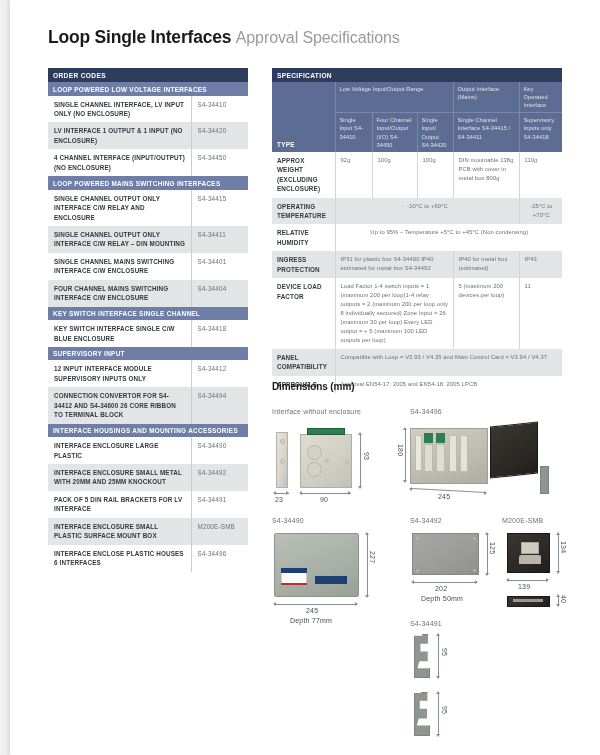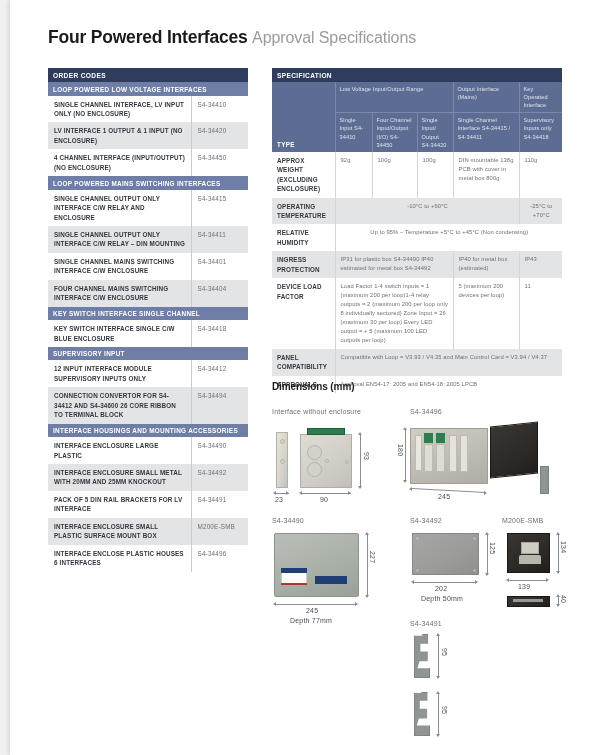--- a/index.html
+++ b/index.html
@@ -157,21 +157,21 @@
   .ar-r { border-top:2.5px solid transparent; border-bottom:2.5px solid transparent; border-left:3.5px solid #8a8e94; }
   .ar-u { border-left:2.5px solid transparent; border-right:2.5px solid transparent; border-bottom:3.5px solid #8a8e94; }
   .ar-d { border-left:2.5px solid transparent; border-right:2.5px solid transparent; border-top:3.5px solid #8a8e94; }
 </style>
 </head>
 <body>
 
 <div class="page">
 
   <div class="doc-title">
-    <span class="main">Four Powered Interfaces</span>
+    <span class="main">Loop Single Interfaces</span>
     <span class="sub">Approval Specifications</span>
   </div>
 
   <table class="order-table">
     <colgroup>
         <col class="c-name">
         <col class="c-code">
       </colgroup>
     <tbody id="order-body">
         <tr class="grp">

